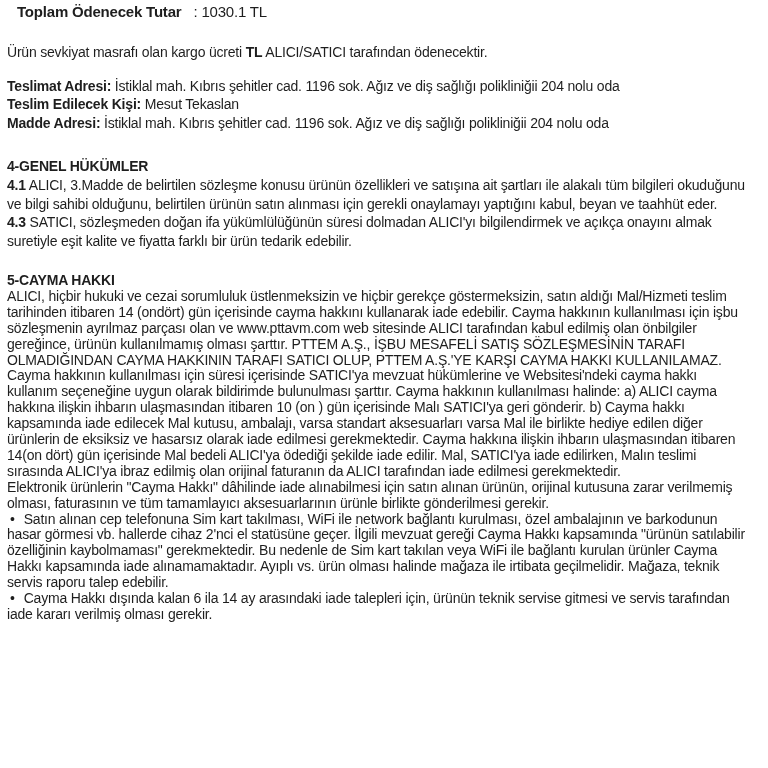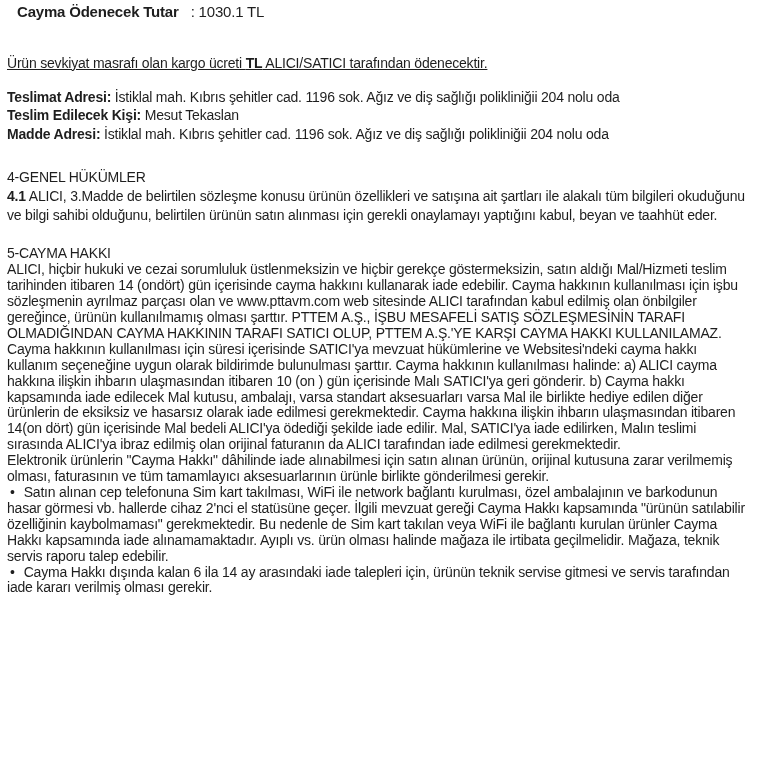--- a/index.html
+++ b/index.html
@@ -14,50 +14,51 @@
     font-family: "Liberation Sans", sans-serif;
     font-size: 14px;
     line-height: 18.8px;
     letter-spacing: -0.2px;
     color: #1e1e1e;
   }
   p { margin: 0; }
   b, .bold { font-weight: 700; }
   .total-line { padding-left: 10px; font-size: 15px; }
   .total-sep { margin-left: 12px; margin-right: 4px; }
-  .shipping { margin-top: 32px; text-decoration: underline; }
+  .shipping { margin-top: 21px; }
   .addresses { margin-top: 15px; }
   .sec4 { margin-top: 24px; }
-  .heading { font-weight: 400; }
+  .heading { font-weight: 700; }
   .sec5 { margin-top: 22px; }
   .sec5 p { line-height: 15.9px; }
   .bullet-marker { padding-left: 3px; margin-right: 9px; display: inline-block; }
 </style>
 </head>
 <body>
 
 <div class="page">
 
   <p class="total-line">
-    <b>Cayma Ödenecek Tutar</b><span class="total-sep">:</span><span>1030.1 TL</span>
+    <b>Toplam Ödenecek Tutar</b><span class="total-sep">:</span><span>1030.1 TL</span>
   </p>
 
   <p class="shipping">
     <span>Ürün sevkiyat masrafı olan kargo ücreti </span><b>TL</b><span> ALICI/SATICI tarafından ödenecektir.</span>
   </p>
 
   <div class="addresses">
     <p><b>Teslimat Adresi:</b><span> İstiklal mah. Kıbrıs şehitler cad. 1196 sok. Ağız ve diş sağlığı polikliniğii 204 nolu oda</span></p>
     <p><b>Teslim Edilecek Kişi:</b><span> Mesut Tekaslan</span></p>
     <p><b>Madde Adresi:</b><span> İstiklal mah. Kıbrıs şehitler cad. 1196 sok. Ağız ve diş sağlığı polikliniğii 204 nolu oda</span></p>
   </div>
 
   <div class="sec4">
     <p class="heading">4-GENEL HÜKÜMLER</p>
     <p><b>4.1</b><span> ALICI, 3.Madde de belirtilen sözleşme konusu ürünün özellikleri ve satışına ait şartları ile alakalı tüm bilgileri okuduğunu ve bilgi sahibi olduğunu, belirtilen ürünün satın alınması için gerekli onaylamayı yaptığını kabul, beyan ve taahhüt eder.</span></p>
+    <p><b>4.3</b><span> SATICI, sözleşmeden doğan ifa yükümlülüğünün süresi dolmadan ALICI'yı bilgilendirmek ve açıkça onayını almak suretiyle eşit kalite ve fiyatta farklı bir ürün tedarik edebilir.</span></p>
   </div>
 
   <div class="sec5">
     <p class="heading">5-CAYMA HAKKI</p>
     <p>ALICI, hiçbir hukuki ve cezai sorumluluk üstlenmeksizin ve hiçbir gerekçe göstermeksizin, satın aldığı Mal/Hizmeti teslim tarihinden itibaren 14 (ondört) gün içerisinde cayma hakkını kullanarak iade edebilir. Cayma hakkının kullanılması için işbu sözleşmenin ayrılmaz parçası olan ve www.pttavm.com web sitesinde ALICI tarafından kabul edilmiş olan önbilgiler gereğince, ürünün kullanılmamış olması şarttır. PTTEM A.Ş., İŞBU MESAFELİ SATIŞ SÖZLEŞMESİNİN TARAFI OLMADIĞINDAN CAYMA HAKKININ TARAFI SATICI OLUP, PTTEM A.Ş.'YE KARŞI CAYMA HAKKI KULLANILAMAZ.</p>
     <p>Cayma hakkının kullanılması için süresi içerisinde SATICI'ya mevzuat hükümlerine ve Websitesi'ndeki cayma hakkı kullanım seçeneğine uygun olarak bildirimde bulunulması şarttır. Cayma hakkının kullanılması halinde: a) ALICI cayma hakkına ilişkin ihbarın ulaşmasından itibaren 10 (on ) gün içerisinde Malı SATICI'ya geri gönderir. b) Cayma hakkı kapsamında iade edilecek Mal kutusu, ambalajı, varsa standart aksesuarları varsa Mal ile birlikte hediye edilen diğer ürünlerin de eksiksiz ve hasarsız olarak iade edilmesi gerekmektedir. Cayma hakkına ilişkin ihbarın ulaşmasından itibaren 14(on dört) gün içerisinde Mal bedeli ALICI'ya ödediği şekilde iade edilir. Mal, SATICI'ya iade edilirken, Malın teslimi sırasında ALICI'ya ibraz edilmiş olan orijinal faturanın da ALICI tarafından iade edilmesi gerekmektedir.</p>
     <p>Elektronik ürünlerin "Cayma Hakkı" dâhilinde iade alınabilmesi için satın alınan ürünün, orijinal kutusuna zarar verilmemiş olması, faturasının ve tüm tamamlayıcı aksesuarlarının ürünle birlikte gönderilmesi gerekir.</p>
     <p><span class="bullet-marker">•</span><span>Satın alınan cep telefonuna Sim kart takılması, WiFi ile network bağlantı kurulması, özel ambalajının ve barkodunun hasar görmesi vb. hallerde cihaz 2'nci el statüsüne geçer. İlgili mevzuat gereği Cayma Hakkı kapsamında "ürünün satılabilir özelliğinin kaybolmaması" gerekmektedir. Bu nedenle de Sim kart takılan veya WiFi ile bağlantı kurulan ürünler Cayma Hakkı kapsamında iade alınamamaktadır. Ayıplı vs. ürün olması halinde mağaza ile irtibata geçilmelidir. Mağaza, teknik servis raporu talep edebilir.</span></p>
     <p><span class="bullet-marker">•</span><span>Cayma Hakkı dışında kalan 6 ila 14 ay arasındaki iade talepleri için, ürünün teknik servise gitmesi ve servis tarafından iade kararı verilmiş olması gerekir.</span></p>
   </div>

